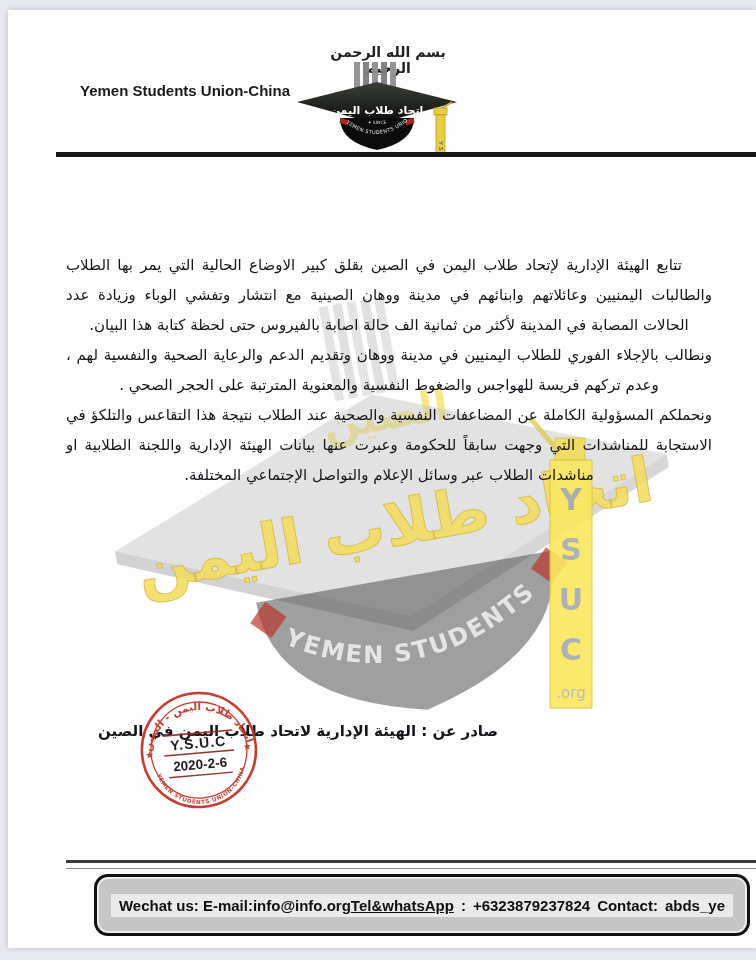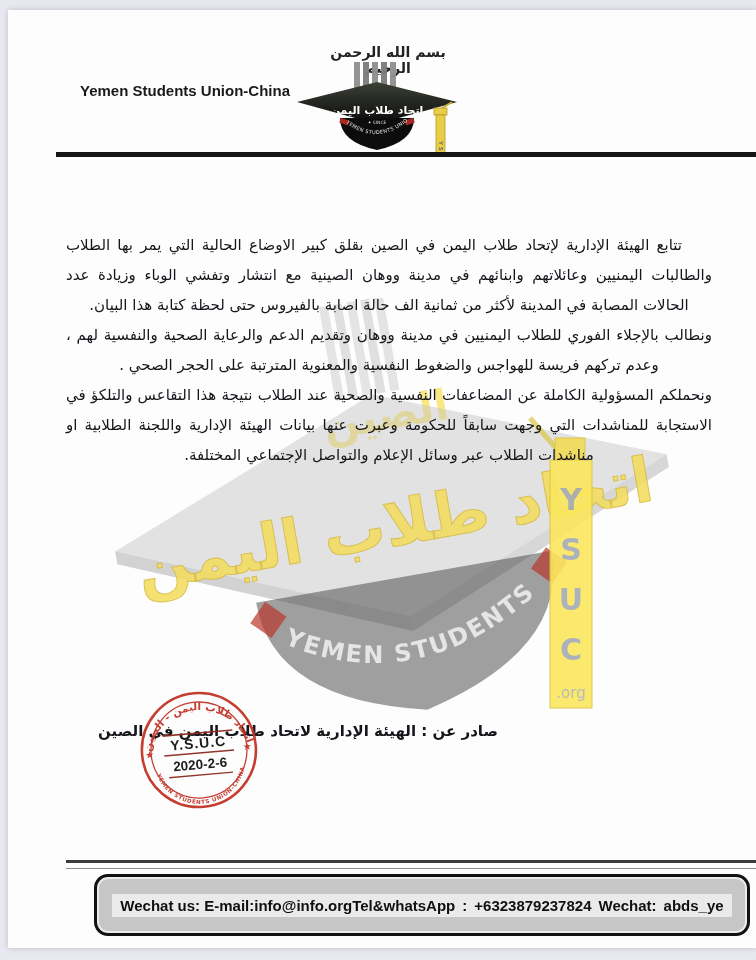--- a/index.html
+++ b/index.html
@@ -18,39 +18,39 @@
   #logo{position:absolute;left:284px;top:50px;}
   #hdr-divider{position:absolute;left:48px;top:142px;width:700px;height:5px;background:#161616;}
 
   
   .title{position:absolute;left:52px;top:176px;width:652px;text-align:center;direction:rtl;
          font-size:16.5px;font-weight:bold;color:#111;text-decoration:underline;
          text-underline-offset:6px;text-decoration-thickness:1.5px;}
   .body{position:absolute;left:58px;top:220px;width:646px;direction:rtl;color:#15151a;
         font-size:15px;line-height:30px;text-align:justify;text-align-last:center;z-index:6;}
   .body p{margin:0;}
-  .body p.first{text-indent:30px;}
+  .body p.first{text-indent:30px;margin-top:20px;}
   .closing{position:absolute;left:58px;top:630px;width:646px;text-align:center;direction:rtl;
            font-weight:bold;font-size:15.5px;color:#15151a;z-index:6;}
   .issued{position:absolute;left:60px;top:712px;width:430px;direction:rtl;text-align:right;
           font-weight:bold;font-size:15px;color:#15151a;z-index:6;}
 
   
   #watermark{position:absolute;left:92px;top:288px;z-index:1;pointer-events:none;}
   #stamp{position:absolute;left:126px;top:678px;z-index:7;transform:rotate(-5deg);opacity:.95;}
 
   
   #footer-line{position:absolute;left:58px;top:850px;width:690px;height:5px;
                border-top:3px solid #3c3c3c;border-bottom:1px solid #8d8d8d;}
   #contact-bar{position:absolute;left:86px;top:864px;width:650px;height:56px;background:#c6c6c6;
                border:3px solid #121212;border-radius:14px;box-shadow:inset 0 0 0 2px #ececec;
                display:flex;align-items:center;justify-content:center;}
   #contact-text{background:#eaeaea;padding:3px 8px;font-family:"Liberation Sans",sans-serif;
                 font-weight:bold;font-size:15px;color:#101010;white-space:nowrap;}
-  #contact-text .u{}
+  #contact-text .u{text-decoration:underline;}
   #contact-text .sp{margin-left:7px;}
 </style>
 </head>
 <body>
 
 <div id="page">
 
   <svg id="watermark" width="580" height="430" viewBox="0 0 580 430">
     <g transform="rotate(-10 290 200)">
       <g opacity="0.45">
@@ -149,17 +149,17 @@
     <line x1="30" y1="45" x2="100" y2="45" stroke="#8d2b20" stroke-width="1.6"></line>
     <text x="65" y="60" text-anchor="middle" font-size="14" font-weight="bold" fill="#111" font-family="Liberation Sans, sans-serif" letter-spacing="1">Y.S.U.C</text>
     <line x1="30" y1="65" x2="100" y2="65" stroke="#8d2b20" stroke-width="1.6"></line>
     <text x="65" y="81" text-anchor="middle" font-size="13.5" font-weight="bold" fill="#111" font-family="Liberation Sans, sans-serif">2020-2-6</text>
     <line x1="33" y1="87" x2="97" y2="87" stroke="#8d2b20" stroke-width="1.4"></line>
   </svg>
 
   <div id="footer-line"></div>
   <div id="contact-bar">
     <div id="contact-text">
-      <span>Wechat us: E-mail:</span><span>info@info.org</span><span class="u">Tel&amp;whatsApp</span><span class="sp">:</span><span class="sp">+6323879237824</span><span class="sp">Wechat:</span><span class="sp">abds_ye</span>
+      <span>Wechat us: E-mail:</span><span>info@info.org</span><span class="u">Tel&amp;whatsApp</span><span class="sp">:</span><span class="sp">+6323879237824</span><span class="sp">Contact:</span><span class="sp">abds_ye</span>
     </div>
   </div>
 
 </div>
 
 </body></html>

